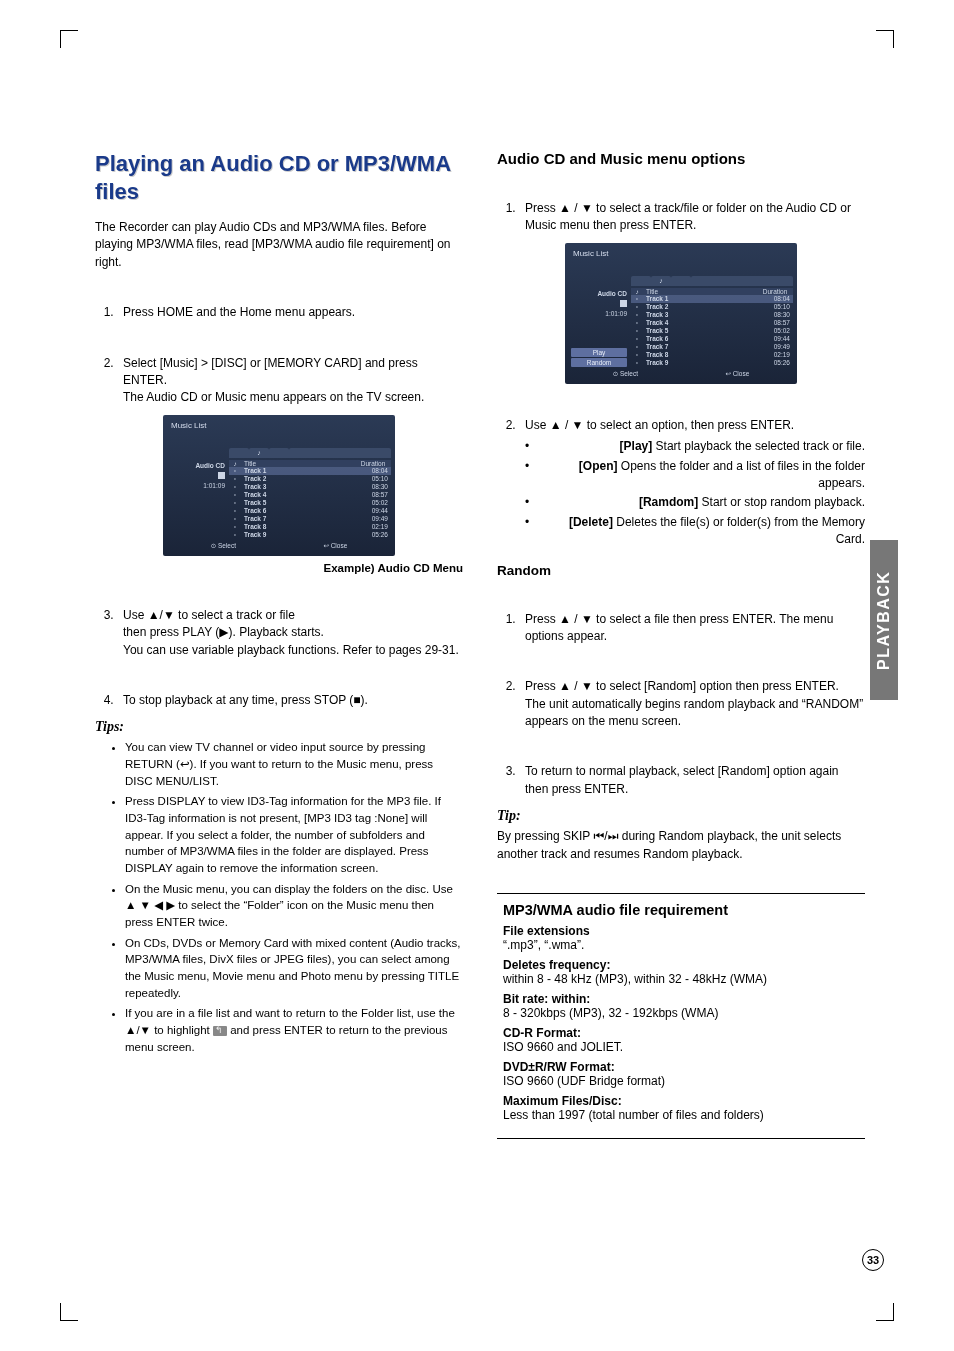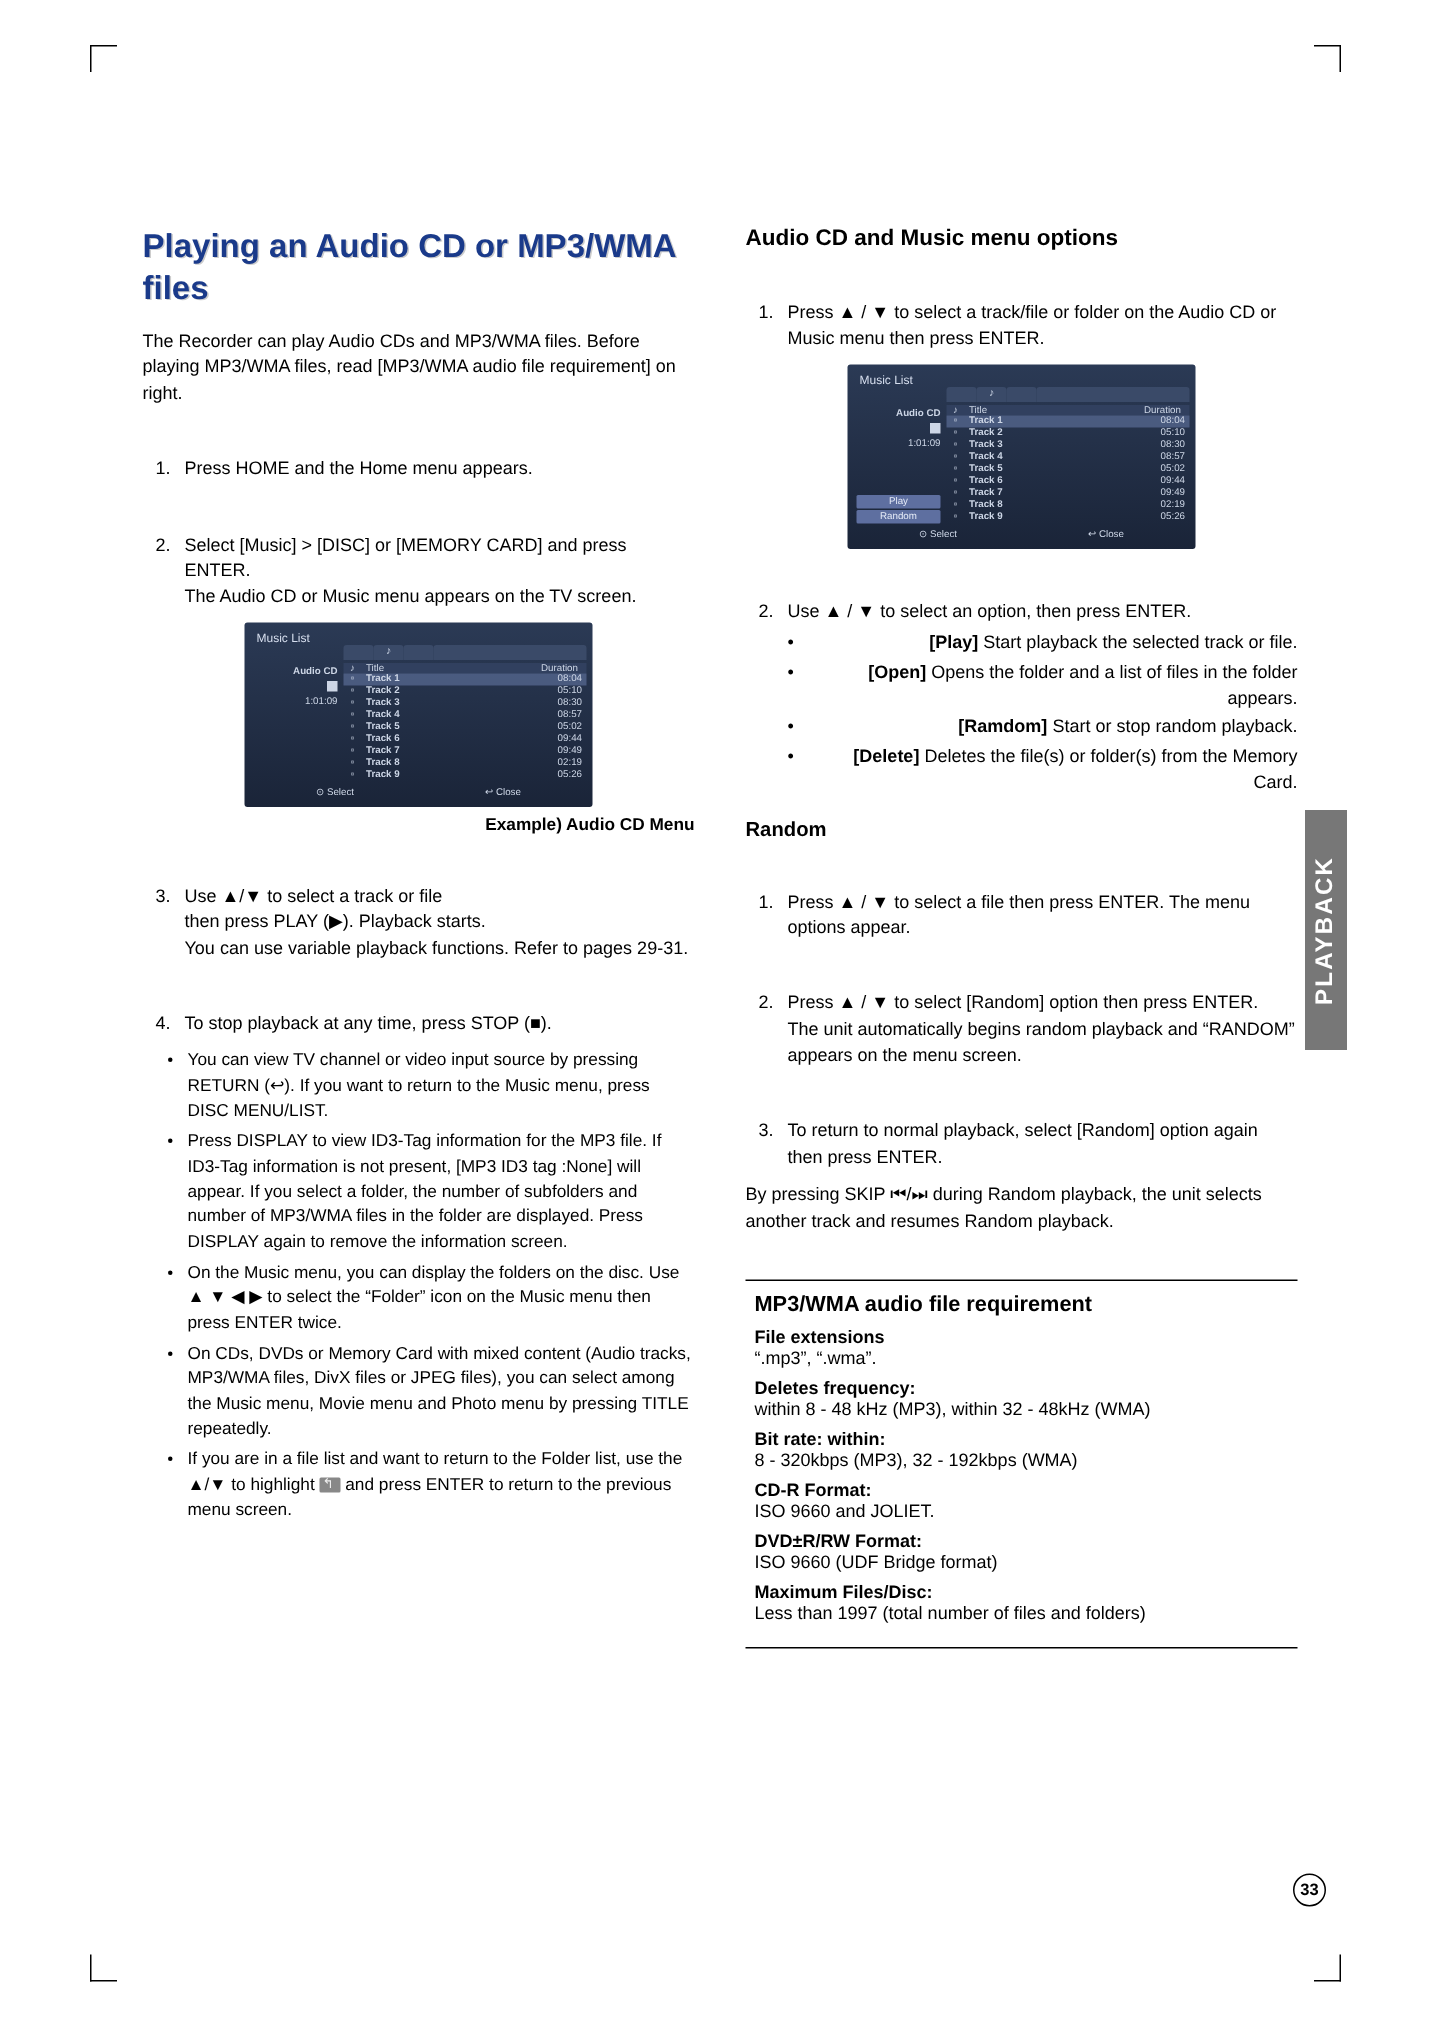--- a/index.html
+++ b/index.html
@@ -62,21 +62,21 @@
   
   .musiclist {
     width: 232px;
     margin: 6px auto 4px;
     background: linear-gradient(#2b3a55, #1a2438);
     color: #cdd6e6;
     font-size: 7px;
     padding: 4px 4px 6px;
     border-radius: 2px;
   }
-  .ml-title { color: #d6deee; font-size: 8px; padding: 2px 4px 0; }
+  .ml-title { color: #d6deee; font-size: 8px; padding: 2px 4px 18px; }
   .ml-tabs { display: flex; gap: 0; margin-bottom: 2px; }
   .ml-tab { height: 10px; background: #3a4a68; border-radius: 2px 2px 0 0; }
   .ml-tab.blank { flex: 0 0 62px; background: transparent; }
   .ml-tab.ico { flex: 0 0 20px; display:flex; align-items:center; justify-content:center; }
   .ml-tab.wide { flex: 1; }
   .ml-body { display: flex; }
   .ml-left { flex: 0 0 62px; padding: 2px 4px 0 2px; }
   .ml-left .lbl { font-weight: bold; font-size: 6.5px; text-align: right; }
   .ml-left .stop { width: 7px; height: 7px; background: #cdd6e6; margin: 3px 0 0 auto; }
   .ml-left .time { text-align: right; font-size: 6.5px; margin-top: 3px; }
@@ -251,20 +251,21 @@
 
     <ol start="3">
       <li>
         <span>Use ▲/▼ to select a track or file</span><br>
         <span>then press PLAY (▶). Playback starts.</span><br>
         <span>You can use variable playback functions. Refer to pages 29-31.</span>
       </li>
       <li>To stop playback at any time, press STOP (■).</li>
     </ol>
 
+    <div class="tips-head">Tips:</div>
     <ul class="bullets small">
       <li>You can view TV channel or video input source by pressing RETURN (↩). If you want to return to the Music menu, press DISC MENU/LIST.</li>
       <li>Press DISPLAY to view ID3-Tag information for the MP3 file. If ID3-Tag information is not present, [MP3 ID3 tag :None] will appear. If you select a folder, the number of subfolders and number of MP3/WMA files in the folder are displayed. Press DISPLAY again to remove the information screen.</li>
       <li>On the Music menu, you can display the folders on the disc. Use ▲ ▼ ◀ ▶ to select the “Folder” icon on the Music menu then press ENTER twice.</li>
       <li>On CDs, DVDs or Memory Card with mixed content (Audio tracks, MP3/WMA files, DivX files or JPEG files), you can select among the Music menu, Movie menu and Photo menu by pressing TITLE repeatedly.</li>
       <li>
         <span>If you are in a file list and want to return to the Folder list, use the ▲/▼ to highlight </span>
         <span class="folder-icon"></span>
         <span> and press ENTER to return to the previous menu screen.</span>
       </li>
@@ -371,20 +372,21 @@
     </ol>
 
     <h3>Random</h3>
     <ol>
       <li>Press ▲ / ▼ to select a file then press ENTER. The menu options appear.</li>
       <li style="white-space:pre-line;">Press ▲ / ▼ to select [Random] option then press ENTER.
 The unit automatically begins random playback and “RANDOM” appears on the menu screen.</li>
       <li>To return to normal playback, select [Random] option again then press ENTER.</li>
     </ol>
 
+    <div class="tips-head">Tip:</div>
     <p>By pressing SKIP ⏮/⏭ during Random playback, the unit selects another track and resumes Random playback.</p>
 
     <div class="req-box">
       <h2>MP3/WMA audio file requirement</h2>
       <div id="reqlist">
           <div class="req-item">
             <div class="k">File extensions</div>
             <div class="v">“.mp3”, “.wma”.</div>
           </div>
           <div class="req-item">

